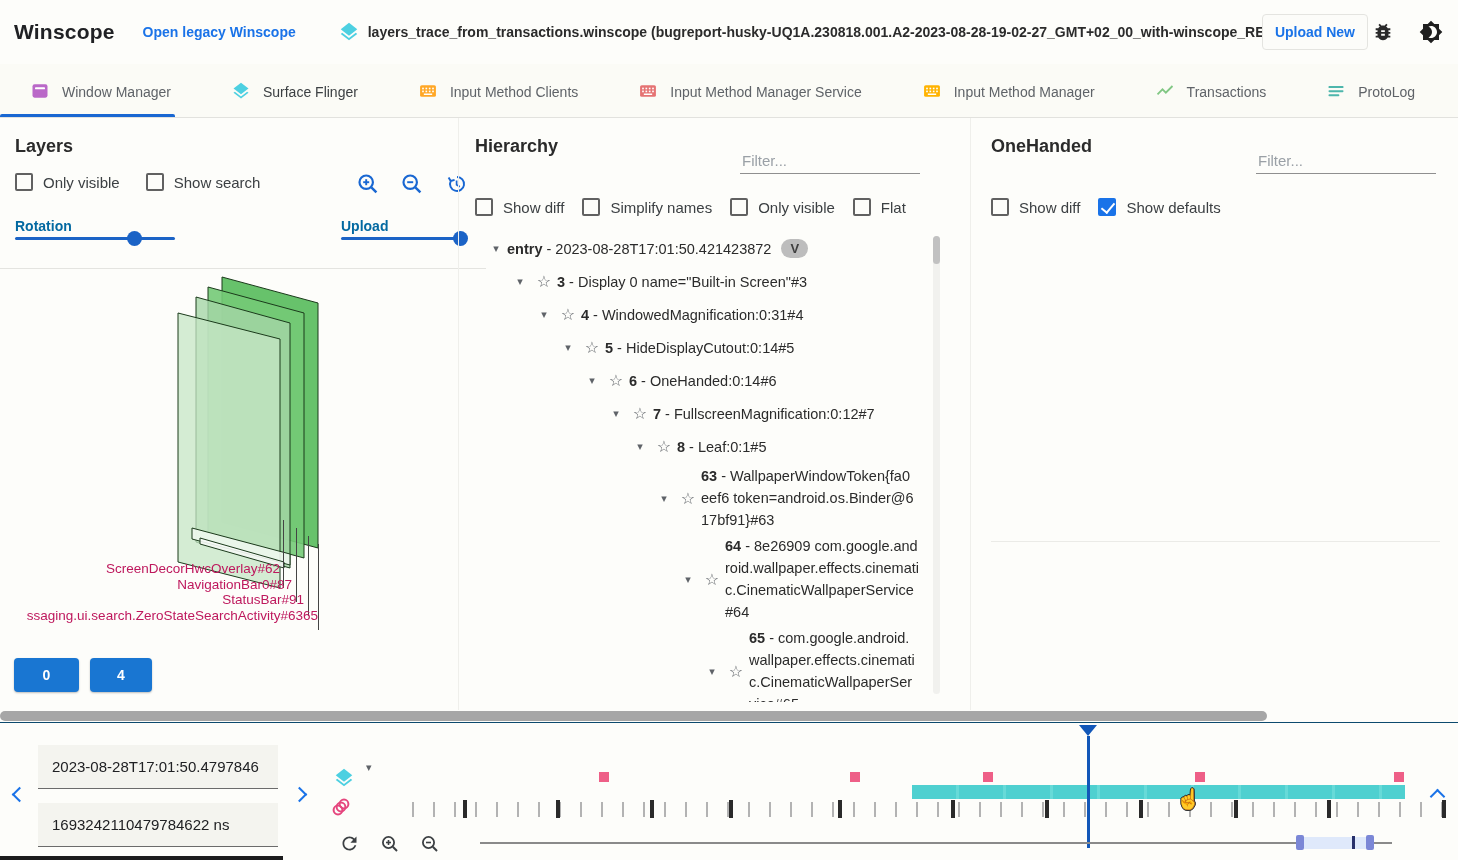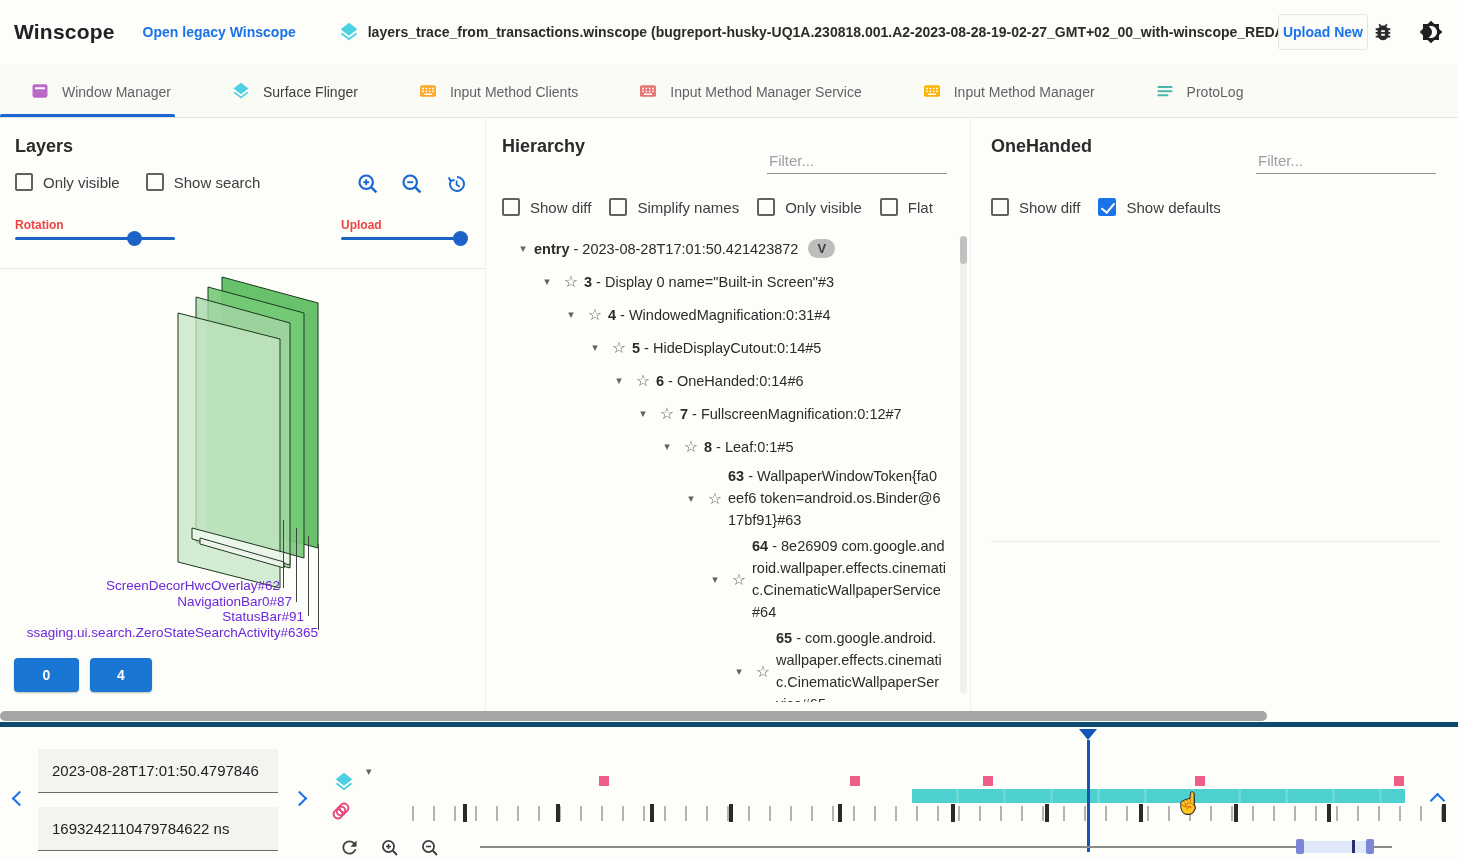--- a/index.html
+++ b/index.html
@@ -7,21 +7,21 @@
     font-family:"Liberation Sans", sans-serif; color:#202124; }
   .page { position:relative; width:1458px; height:860px; background:#fdfdfa; }
 
   
   .header { position:relative; height:64px; display:flex; align-items:center; padding:0 14px; background:#fdfdfa; }
   .app-title { font-size:21px; font-weight:bold; letter-spacing:.2px; }
   .legacy-link { margin-left:28px; color:#1a73e8; font-weight:bold; font-size:14px; cursor:pointer; }
   .file-wrap { display:flex; align-items:center; margin-left:42px; gap:8px; min-width:0; flex:1; }
   .file-name { font-size:14px; font-weight:bold; color:#2b2b2b; white-space:nowrap; overflow:hidden; }
   .upload-btn { border:1px solid #e4e4e0; background:#fcfcf9; color:#1a73e8; font-weight:bold;
-    font-size:14px; padding:9px 4px; border-radius:4px; white-space:nowrap; cursor:pointer; }
+    font-size:14px; padding:9px 12px; border-radius:4px; white-space:nowrap; cursor:pointer; }
   .icon-btn { width:26px; height:26px; display:flex; align-items:center; justify-content:center; cursor:pointer; }
 
   
   .tabbar { position:relative; height:54px; display:flex; align-items:stretch; background:#fbfbf6;
     border-bottom:1px solid #e2e2de; overflow:hidden; white-space:nowrap; }
   .tab { display:flex; align-items:center; gap:12px; padding:0 30px; font-size:14px; color:#5f6368; cursor:pointer; flex:0 0 auto; }
   .tab .tab-label { position:relative; top:1px; }
   .tab.active { color:#3c4043; }
   .active-underline { position:absolute; left:0; bottom:0; width:175px; height:3px; background:#1967d2; border-radius:2px 2px 0 0; }
 
@@ -33,31 +33,31 @@
   .layers-panel { position:absolute; left:0; top:0; width:486px; height:592px; overflow:hidden; }
   .layers-title { position:absolute; left:15px; top:18px; }
   .cb-row { position:absolute; display:flex; align-items:center; gap:26px; }
   .cb { display:flex; align-items:center; gap:10px; font-size:15px; color:#3c4043; cursor:pointer; }
   .box { width:18px; height:18px; border:2px solid #616161; border-radius:2px; background:#fdfdfa; position:relative; flex:0 0 auto; }
   .box.checked { background:#1a73e8; border-color:#1a73e8; }
   .box.checked::after { content:""; position:absolute; left:4px; top:0px; width:6px; height:11px;
     border-right:2.5px solid #fff; border-bottom:2.5px solid #fff; transform:rotate(40deg); }
   .layers-cbs { left:15px; top:55px; }
   .zoom-tools { position:absolute; right:18px; top:54px; display:flex; gap:20px; }
-  .slider-label { position:absolute; font-size:12px; font-weight:bold; color:#ef4444; }
+  .slider-label { position:absolute; font-size:14px; font-weight:bold; color:#0369a1; }
   .slider { position:absolute; height:3px; background:#1b63c6; border-radius:2px; }
   .slider .thumb { position:absolute; top:-6px; width:15px; height:15px; border-radius:50%; background:#1b63c6; cursor:pointer; }
   .canvas-divider { position:absolute; left:0; top:150px; width:486px; border-top:1px solid #e4e4e0; }
-  .layer-labels { position:absolute; top:460px; right:168px; text-align:right; font-size:13.5px; color:#6d28d9; line-height:15.5px; white-space:nowrap; }
+  .layer-labels { position:absolute; top:443px; right:168px; text-align:right; font-size:13.5px; color:#be185d; line-height:15.5px; white-space:nowrap; }
   .conn { position:absolute; width:1px; background:#444; }
   .count-btn { position:absolute; height:34px; background:#1976d2; color:#fff; border:none; border-radius:4px;
     font-size:14px; font-weight:bold; cursor:pointer; box-shadow:0 1px 2px rgba(0,0,0,.25); }
 
   
-  .hierarchy-panel { position:absolute; left:485px; top:0; width:484px; height:592px; border-left:1px solid #efefeb; overflow:hidden; }
+  .hierarchy-panel { position:absolute; left:458px; top:0; width:484px; height:592px; border-left:1px solid #efefeb; overflow:hidden; }
   .h-title { position:absolute; left:16px; top:18px; }
   .filter-input { position:absolute; right:22px; top:30px; width:180px; border:none; border-bottom:1px solid #8f8f8f;
     background:transparent; font-size:15px; padding:4px 2px; color:#3c4043; outline:none; font-family:"Liberation Sans",sans-serif; }
   .filter-input::placeholder { color:#9aa0a6; }
   .hier-cbs { left:16px; top:80px; gap:18px; }
   .tree { position:absolute; left:0; top:114px; width:466px; height:470px; overflow:hidden; }
   .trow { display:flex; align-items:center; min-height:33px; padding:2px 6px 2px 0; cursor:pointer; }
   .tarrow { font-size:11px; color:#5f6368; width:22px; flex:0 0 auto; text-align:center; }
   .tstar { font-size:16px; color:#5f6368; width:26px; flex:0 0 auto; text-align:center; }
   .ttext { font-size:14.5px; color:#2b2b2b; line-height:22px; word-break:break-all; }
@@ -70,21 +70,21 @@
   .props-panel { position:absolute; left:970px; top:0; width:488px; height:592px; border-left:1px solid #efefeb; }
   .p-title { position:absolute; left:20px; top:18px; }
   .props-cbs { left:20px; top:80px; gap:18px; }
   .props-divider { position:absolute; left:20px; right:18px; top:423px; border-top:1px solid #ebebe7; }
 
   
   .hscroll { position:relative; height:12px; background:#fdfdfa; }
   .hscroll .bar { position:absolute; left:0; top:1px; width:1267px; height:10px; background:#a6a6a6; border-radius:6px; cursor:pointer; }
 
   
-  .timeline { position:relative; height:138px; border-top:5px solid #0c4a6e; background:#fdfdfa; }
+  .timeline { position:relative; height:138px; border-top:1px solid #0c4a6e; background:#fdfdfa; }
   .chev { position:absolute; width:11px; height:11px; border-style:solid; border-color:#1a73e8; border-width:0; cursor:pointer; }
   .chev.left  { border-left-width:2.5px; border-bottom-width:2.5px; transform:rotate(45deg); }
   .chev.right { border-right-width:2.5px; border-top-width:2.5px; transform:rotate(45deg); }
   .chev.up    { border-right-width:2.5px; border-top-width:2.5px; transform:rotate(-45deg); }
   .ts-box { position:absolute; left:38px; top:22px; width:240px; }
   .ts-input { display:block; width:240px; height:44px; background:#f4f4ef; border:none; border-bottom:1px solid #6b6b6b;
     font-size:15px; color:#202124; padding:0 14px; outline:none; font-family:"Liberation Sans",sans-serif; }
   .ts-input + .ts-input { margin-top:14px; }
   .mini-caret { position:absolute; font-size:11px; color:#5f6368; cursor:pointer; }
   .tl-toolbtn { position:absolute; width:22px; height:22px; cursor:pointer; }
@@ -196,20 +196,26 @@
             <rect x="9" y="11.5" width="2" height="2"></rect>
             <rect x="13" y="11.5" width="2" height="2"></rect>
             <rect x="17" y="11.5" width="2" height="2"></rect>
             <rect x="7" y="15" width="10" height="1.8"></rect>
           </g>
         </svg>
       <span class="tab-label">Input Method Manager</span>
     </div>
     <div class="tab">
       <svg width="20" height="20" viewBox="0 0 24 24">
+          <polyline points="3,16 9,10 13,14 21,6" fill="none" stroke-width="2.2" stroke="#81c784"></polyline>
+        </svg>
+      <span class="tab-label">Transactions</span>
+    </div>
+    <div class="tab">
+      <svg width="20" height="20" viewBox="0 0 24 24">
           <g fill="#4db6ac">
             <rect x="3" y="6" width="18" height="2.4" rx="1"></rect>
             <rect x="3" y="11" width="18" height="2.4" rx="1"></rect>
             <rect x="3" y="16" width="13" height="2.4" rx="1"></rect>
           </g>
         </svg>
       <span class="tab-label">ProtoLog</span>
     </div>
     <div class="tab">
       

